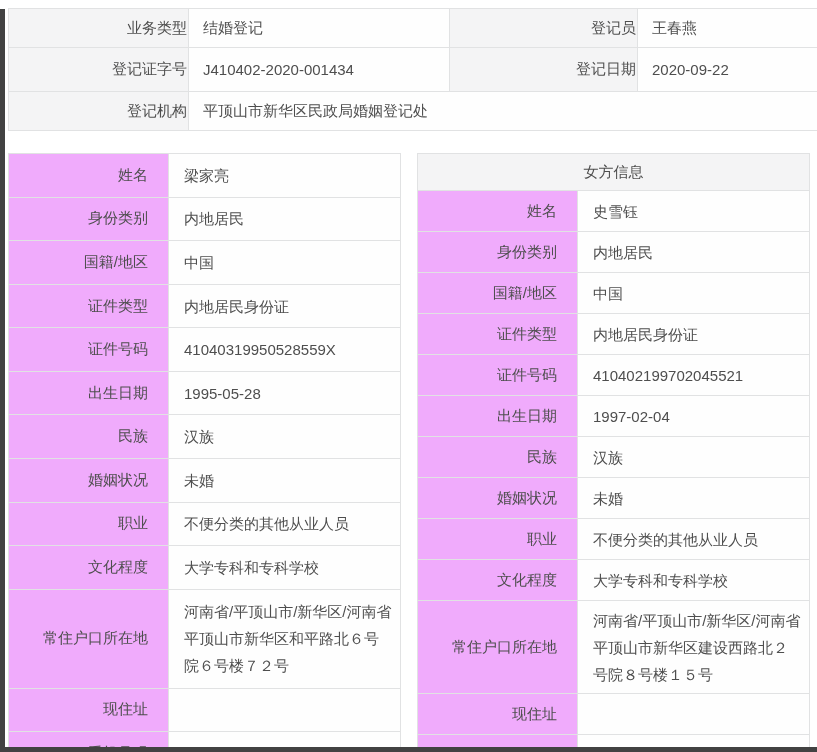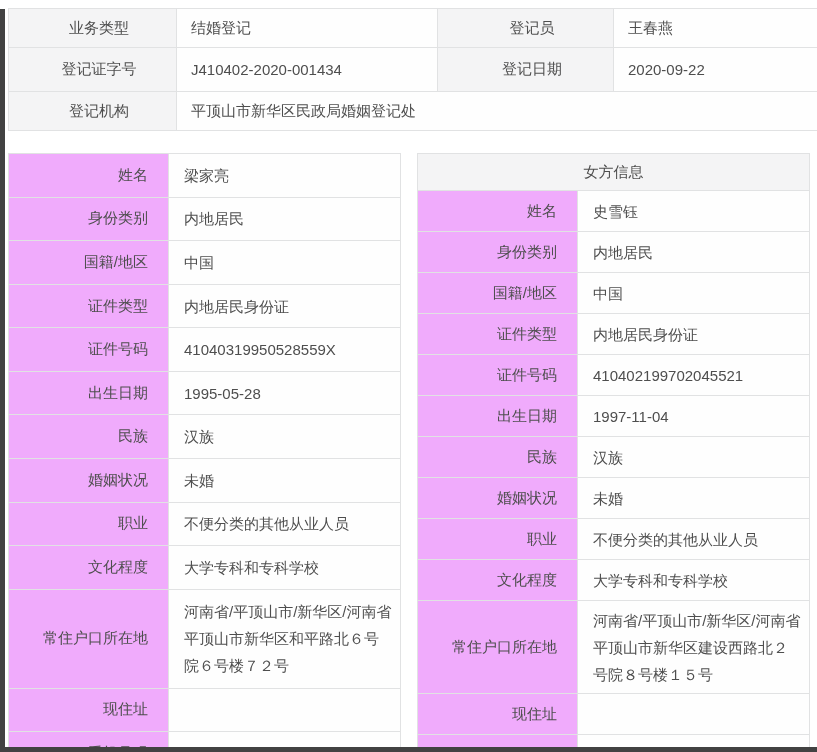--- a/index.html
+++ b/index.html
@@ -33,22 +33,22 @@
   .summary-table { width: 800px; }
   .summary-table .c1 { width: 152px; }
   .summary-table .c2 { width: 245px; }
   .summary-table .c3 { width: 160px; }
   .summary-table .c4 { width: 243px; }
   .summary-table tr.sr1 td { height: 36px; }
   .summary-table tr.sr2 td { height: 41px; margin-left: 48px; }
   .summary-table tr.sr3 td { height: 36px; }
   .lbl {
     background: #f4f4f5;
-    padding-left: 14px;
-    text-align: center;
+    padding-left: 26px;
+    text-align: right;
   }
   .val {
     background: #fefefe;
     padding-left: 14px;
     text-align: left;
   }
   
   .persons {
     display: flex;
     gap: 16px;
@@ -209,21 +209,21 @@
       <tr>
         <td class="plbl">证件类型</td>
         <td class="pval">内地居民身份证</td>
       </tr>
       <tr>
         <td class="plbl">证件号码</td>
         <td class="pval">410402199702045521</td>
       </tr>
       <tr>
         <td class="plbl">出生日期</td>
-        <td class="pval">1997-11-04</td>
+        <td class="pval">1997-02-04</td>
       </tr>
       <tr>
         <td class="plbl">民族</td>
         <td class="pval">汉族</td>
       </tr>
       <tr>
         <td class="plbl">婚姻状况</td>
         <td class="pval">未婚</td>
       </tr>
       <tr>

